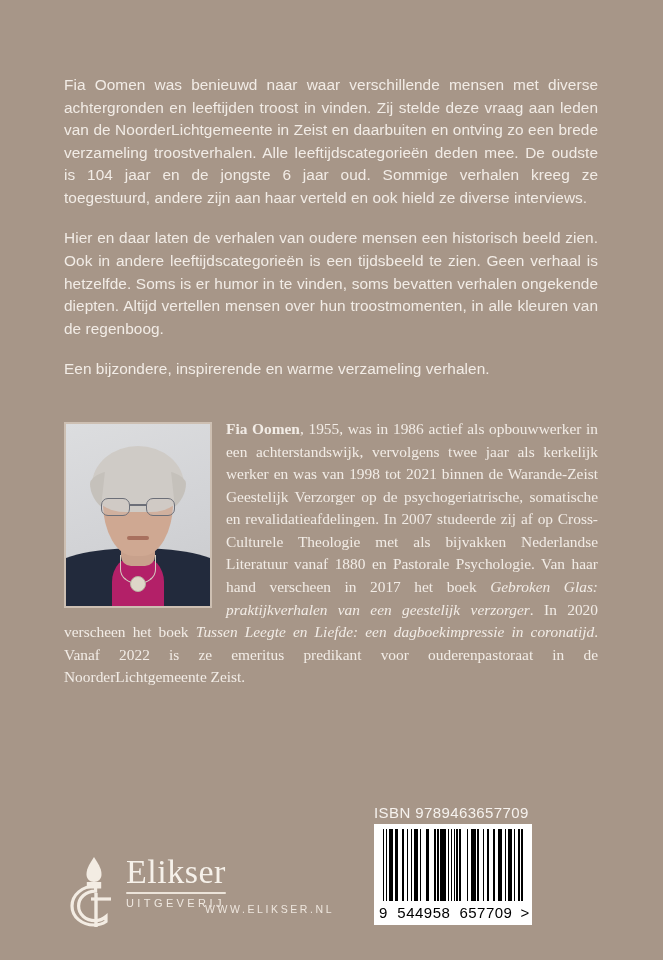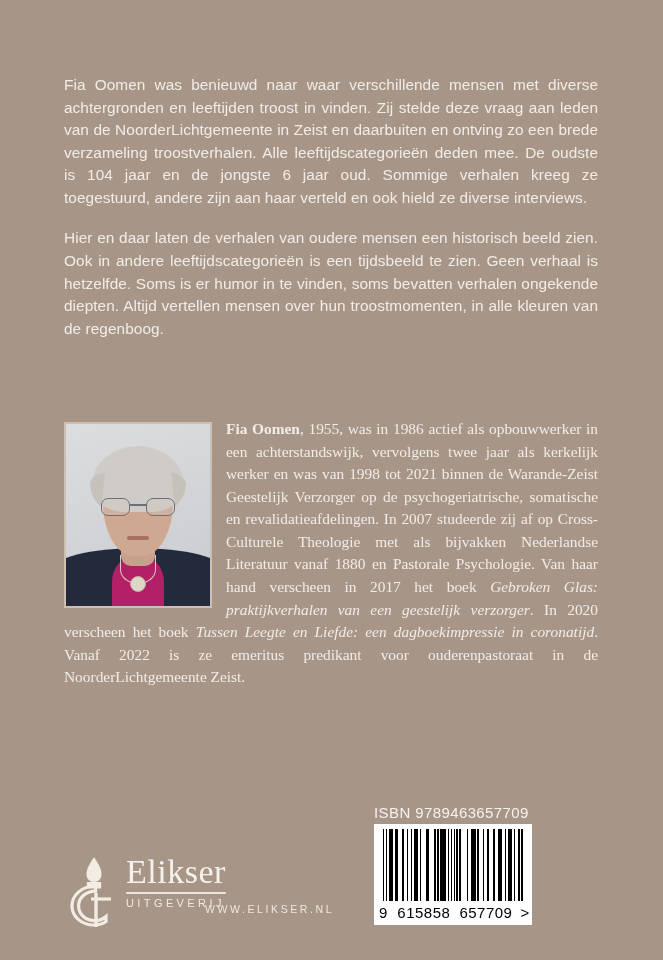--- a/index.html
+++ b/index.html
@@ -265,20 +265,21 @@
   }
 </style>
 </head>
 <body>
 
 <div id="page">
 
   <div class="blurb">
     <p>Fia Oomen was benieuwd naar waar verschillende mensen met diverse achtergronden en leeftijden troost in vinden. Zij stelde deze vraag aan leden van de NoorderLichtgemeente in Zeist en daarbuiten en ontving zo een brede verzameling troostverhalen. Alle leeftijdscategorieën deden mee. De oudste is 104 jaar en de jongste 6 jaar oud. Sommige verhalen kreeg ze toegestuurd, andere zijn aan haar verteld en ook hield ze diverse interviews.</p>
     <p>Hier en daar laten de verhalen van oudere mensen een historisch beeld zien. Ook in andere leeftijdscategorieën is een tijdsbeeld te zien. Geen verhaal is hetzelfde. Soms is er humor in te vinden, soms bevatten verhalen ongekende diepten. Altijd vertellen mensen over hun troostmomenten, in alle kleuren van de regenboog.</p>
+    <p class="nojust">Een bijzondere, inspirerende en warme verzameling verhalen.</p>
   </div>
 
   <div class="bio-wrap">
 
     <div class="portrait">
       <div class="ph-bg"></div>
       <div class="ph-shoulders"></div>
       <div class="ph-top"></div>
       <div class="ph-neck"></div>
       <div class="ph-face"></div>
@@ -358,21 +359,21 @@
           <span style="width: 4.42105px; background: rgb(0, 0, 0);"></span>
           <span style="width: 1.47368px; background: rgb(255, 255, 255);"></span>
           <span style="width: 1.47368px; background: rgb(0, 0, 0);"></span>
           <span style="width: 2.94737px; background: rgb(255, 255, 255);"></span>
           <span style="width: 1.47368px; background: rgb(0, 0, 0);"></span>
           <span style="width: 1.47368px; background: rgb(255, 255, 255);"></span>
           <span style="width: 1.47368px; background: rgb(0, 0, 0);"></span>
         </div>
       <div class="bc-digits">
         <span class="d1">9</span>
-        <span class="d2">615858</span>
+        <span class="d2">544958</span>
         <span class="d3">657709</span>
         <span class="d4">&gt;</span>
       </div>
     </div>
   </div>
 
   <div class="publisher">
     <div class="logo-mark">
       <svg width="56" height="72" viewBox="0 0 56 72" xmlns="http://www.w3.org/2000/svg">
 

